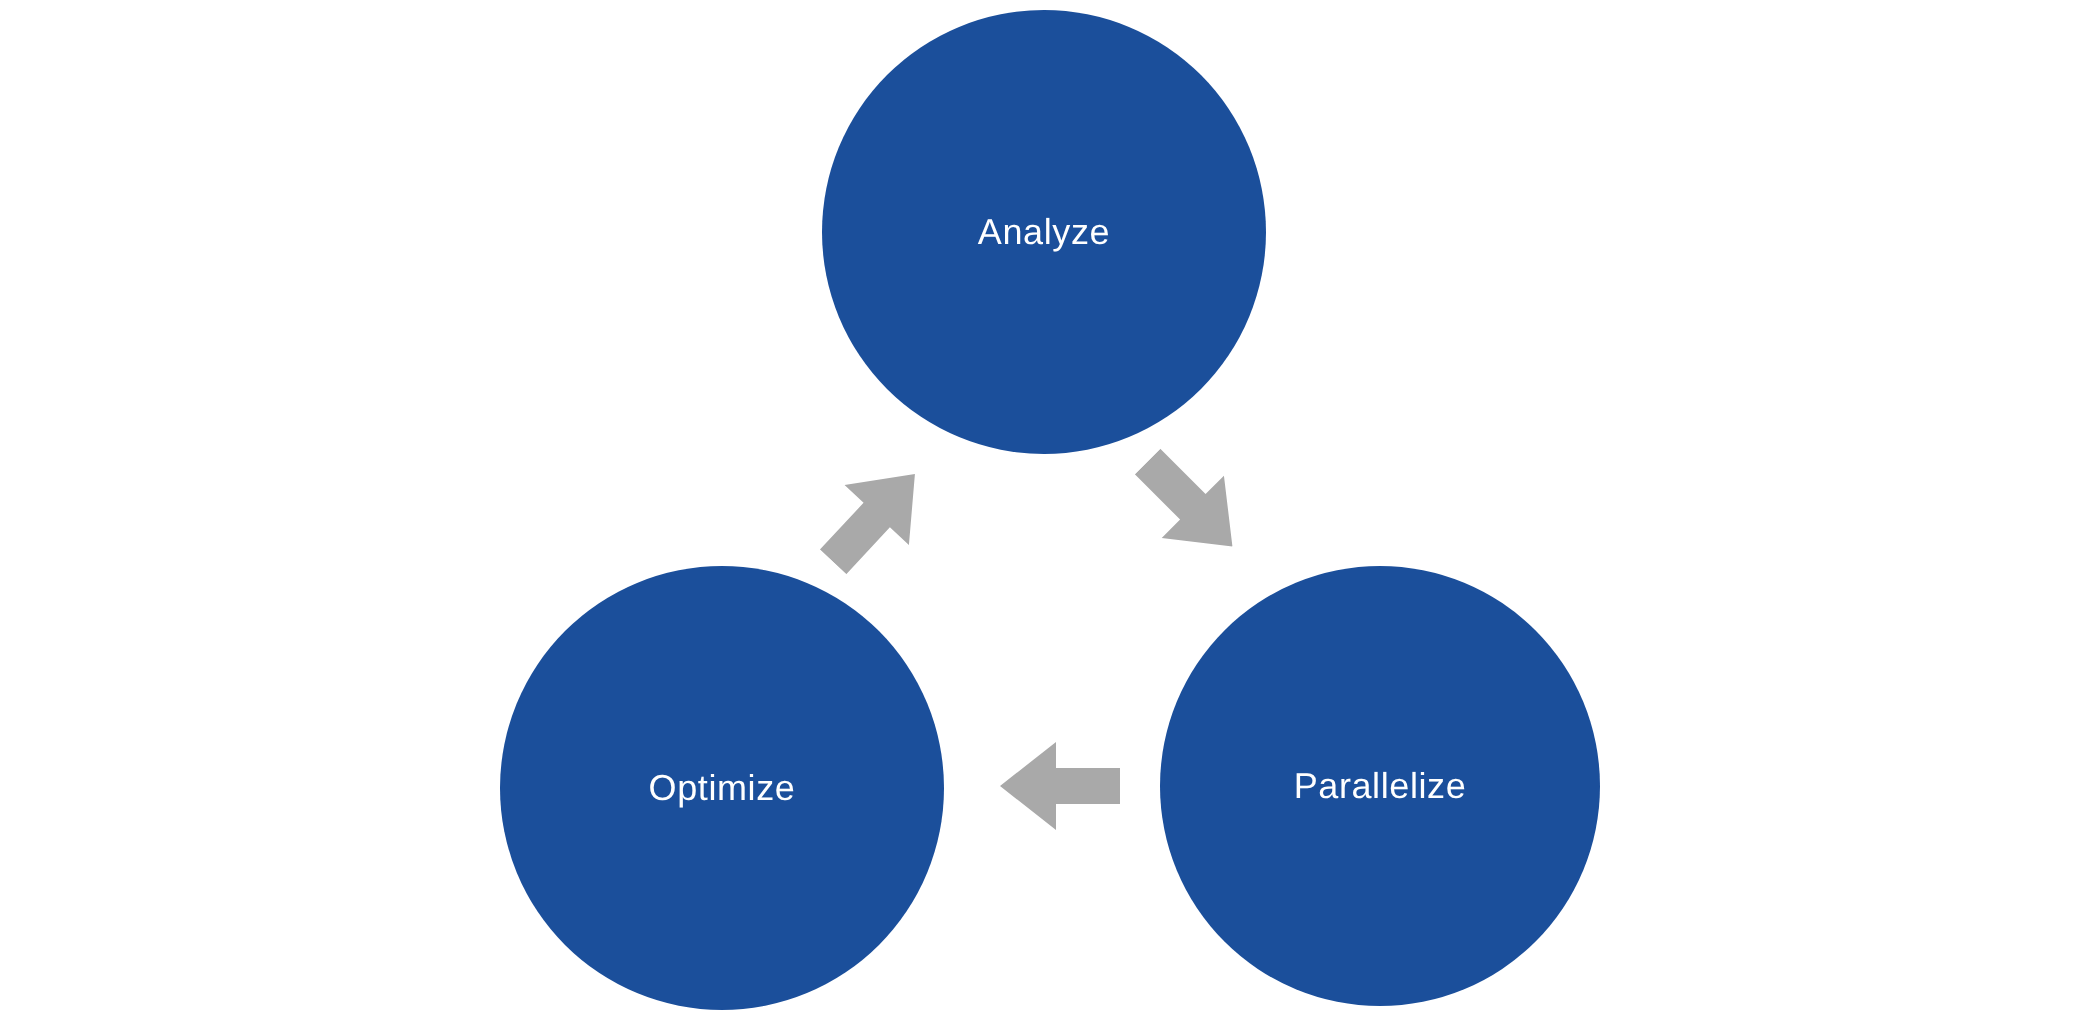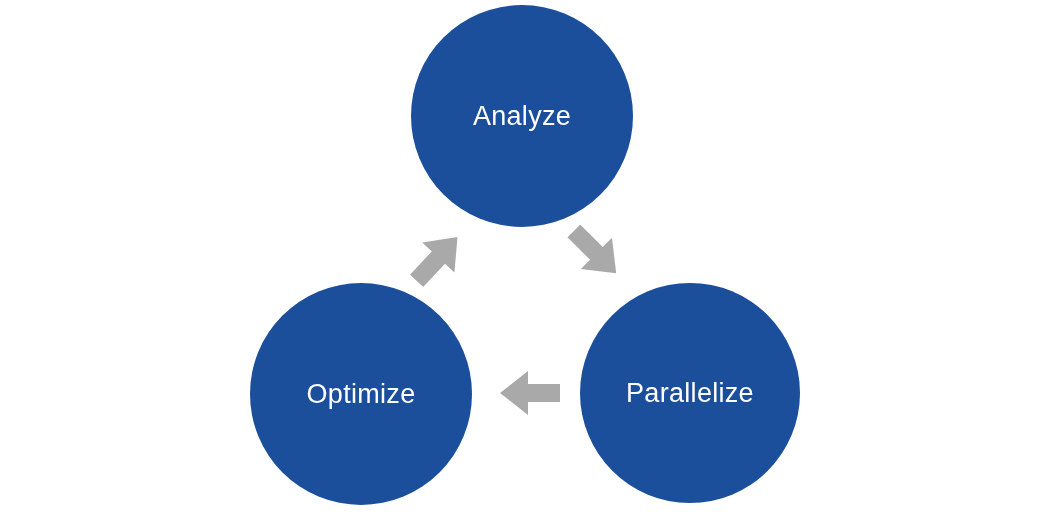--- a/index.html
+++ b/index.html
@@ -18,21 +18,21 @@
   .node {
     position: absolute;
     border-radius: 50%;
     background: var(--node-fill, #1b4f9b);
     display: flex;
     align-items: center;
     justify-content: center;
   }
   .node-label {
     color: var(--node-text, #ffffff);
-    font-size: 27px;
+    font-size: 18px;
     letter-spacing: 0.3px;
     white-space: nowrap;
   }
   .node-analyze {
     left: 411px;
     top: 5px;
     width: 222px;
     height: 222px;
   }
   .node-parallelize {

